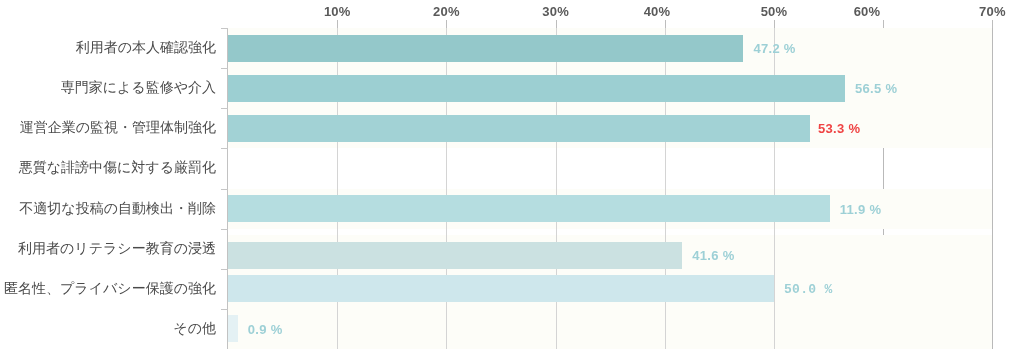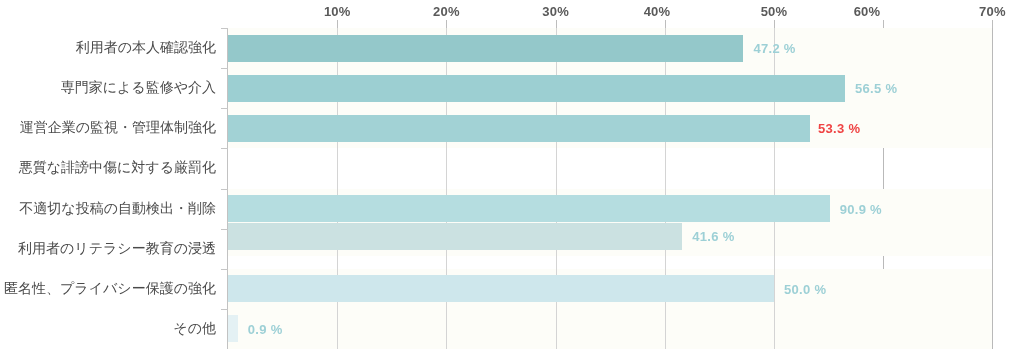--- a/index.html
+++ b/index.html
@@ -175,31 +175,31 @@
         <div class="bar-value" style="left: 626.98px; color: rgb(157, 208, 214);">56.5 %</div>
       </div>
       <div class="row" style="top: 80.25px; height: 40.125px;">
         <div class="row-band" style="background: rgb(253, 253, 248);"></div>
         <div class="bar" style="width: 582.036px; height: 27px; top: 6.5625px; background: rgb(162, 210, 213);"></div>
         <div class="bar-value" style="left: 590px; color: #ef4444; text-align: center;">53.3 %</div>
       </div>
       <div class="row" style="top: 160.5px; height: 40.125px;">
         <div class="row-band" style="background: rgb(253, 253, 248);"></div>
         <div class="bar" style="width: 601.692px; height: 27px; top: 6.5625px; background: rgb(181, 221, 224);"></div>
-        <div class="bar-value" style="left: 611.692px; color: rgb(157, 208, 214);">90.9 %</div>
-      </div>
-      <div class="row" style="top: 188px; height: 40.125px;">
+        <div class="bar-value" style="left: 611.692px; color: rgb(157, 208, 214);">11.9 %</div>
+      </div>
+      <div class="row" style="top: 207px; height: 40.125px;">
         <div class="row-band" style="background: rgb(253, 253, 248);"></div>
         <div class="bar" style="width: 454.272px; height: 27px; top: 6.5625px; background: rgb(203, 225, 225);"></div>
         <div class="bar-value" style="left: 464.272px; color: rgb(157, 208, 214);">41.6 %</div>
       </div>
       <div class="row" style="top: 240.75px; height: 40.125px;">
         <div class="row-band" style="background: rgb(253, 253, 248);"></div>
         <div class="bar" style="width: 546px; height: 27px; top: 6.5625px; background: rgb(206, 231, 236);"></div>
-        <div class="bar-value" style="left: 556px; color: rgb(157, 208, 214);">50.0 %</div>
+        <div class="bar-value" style="left: 556px; color: rgb(157, 208, 214); font-family: Liberation Mono, monospace;">50.0 %</div>
       </div>
       <div class="row" style="top: 280.875px; height: 40.125px;">
         <div class="row-band" style="background: rgb(253, 253, 248);"></div>
         <div class="bar" style="width: 9.828px; height: 27px; top: 6.5625px; background: rgb(228, 241, 244);"></div>
         <div class="bar-value" style="left: 19.828px; color: rgb(157, 208, 214);">0.9 %</div>
       </div>
     </div>
 
   <div id="labels-layer">
       <div class="cat-label-holder" style="top: 39.0625px; color: rgb(74, 74, 74);">利用者の本人確認強化</div>

